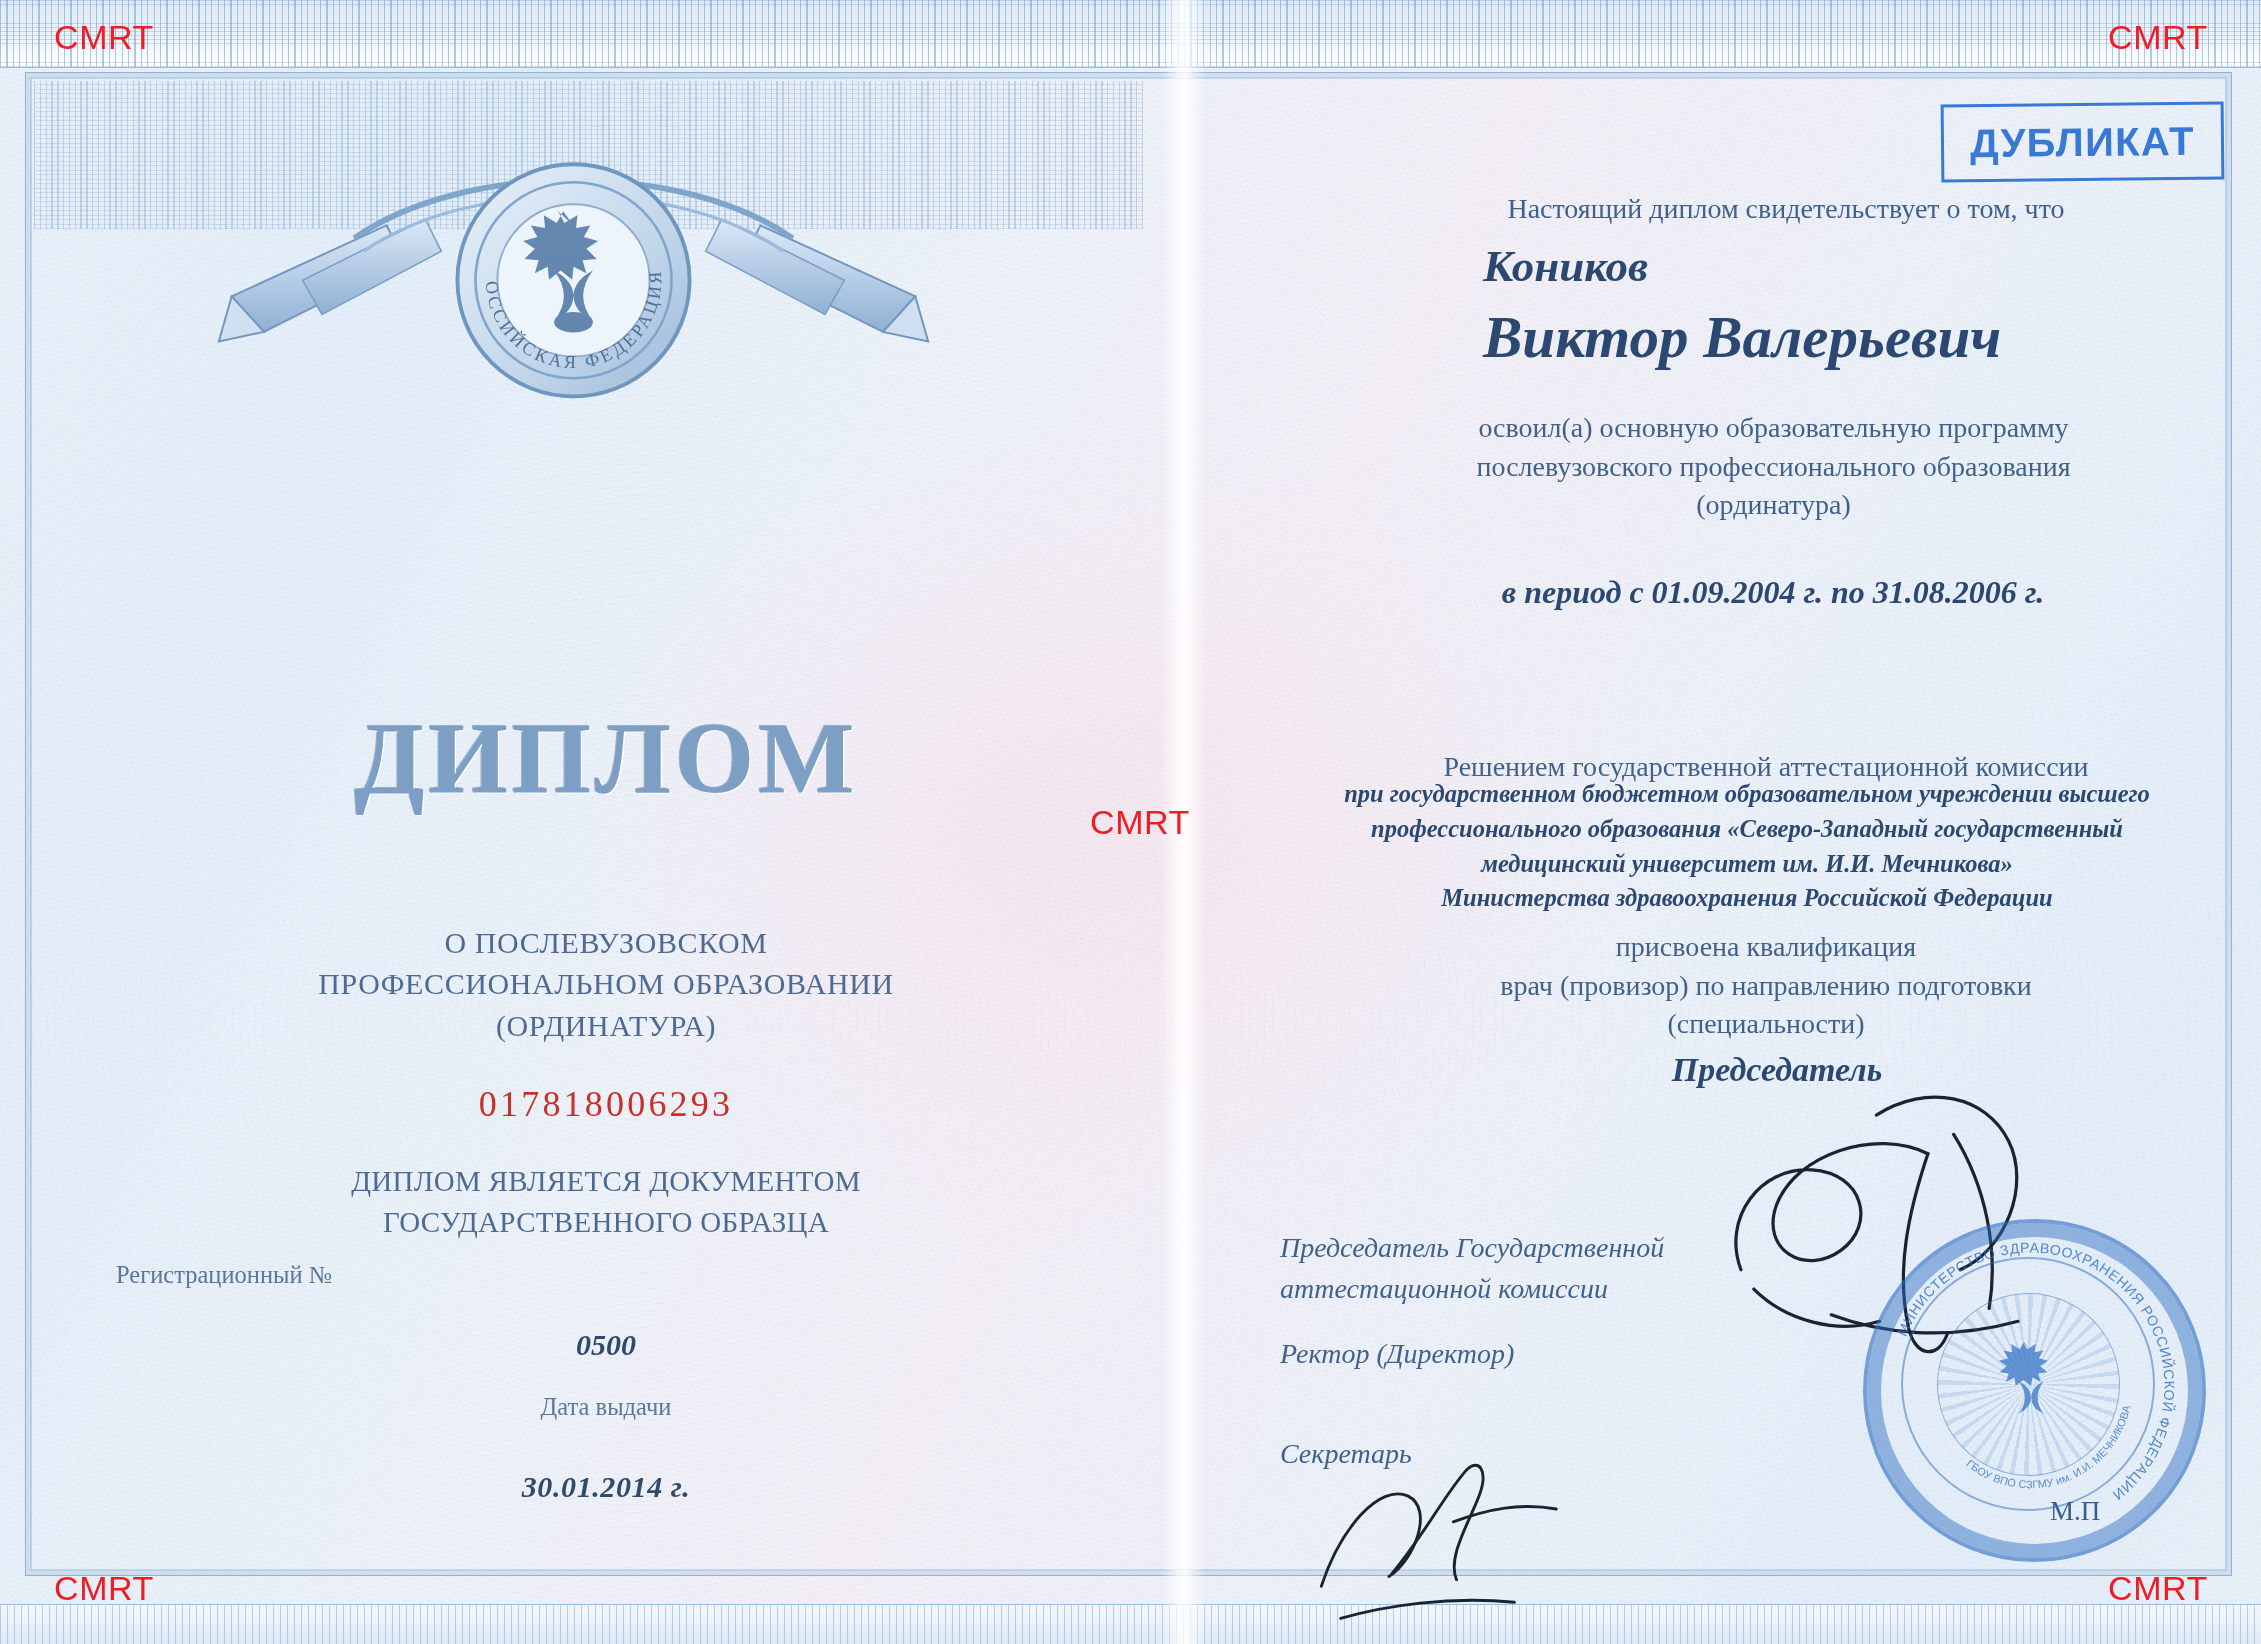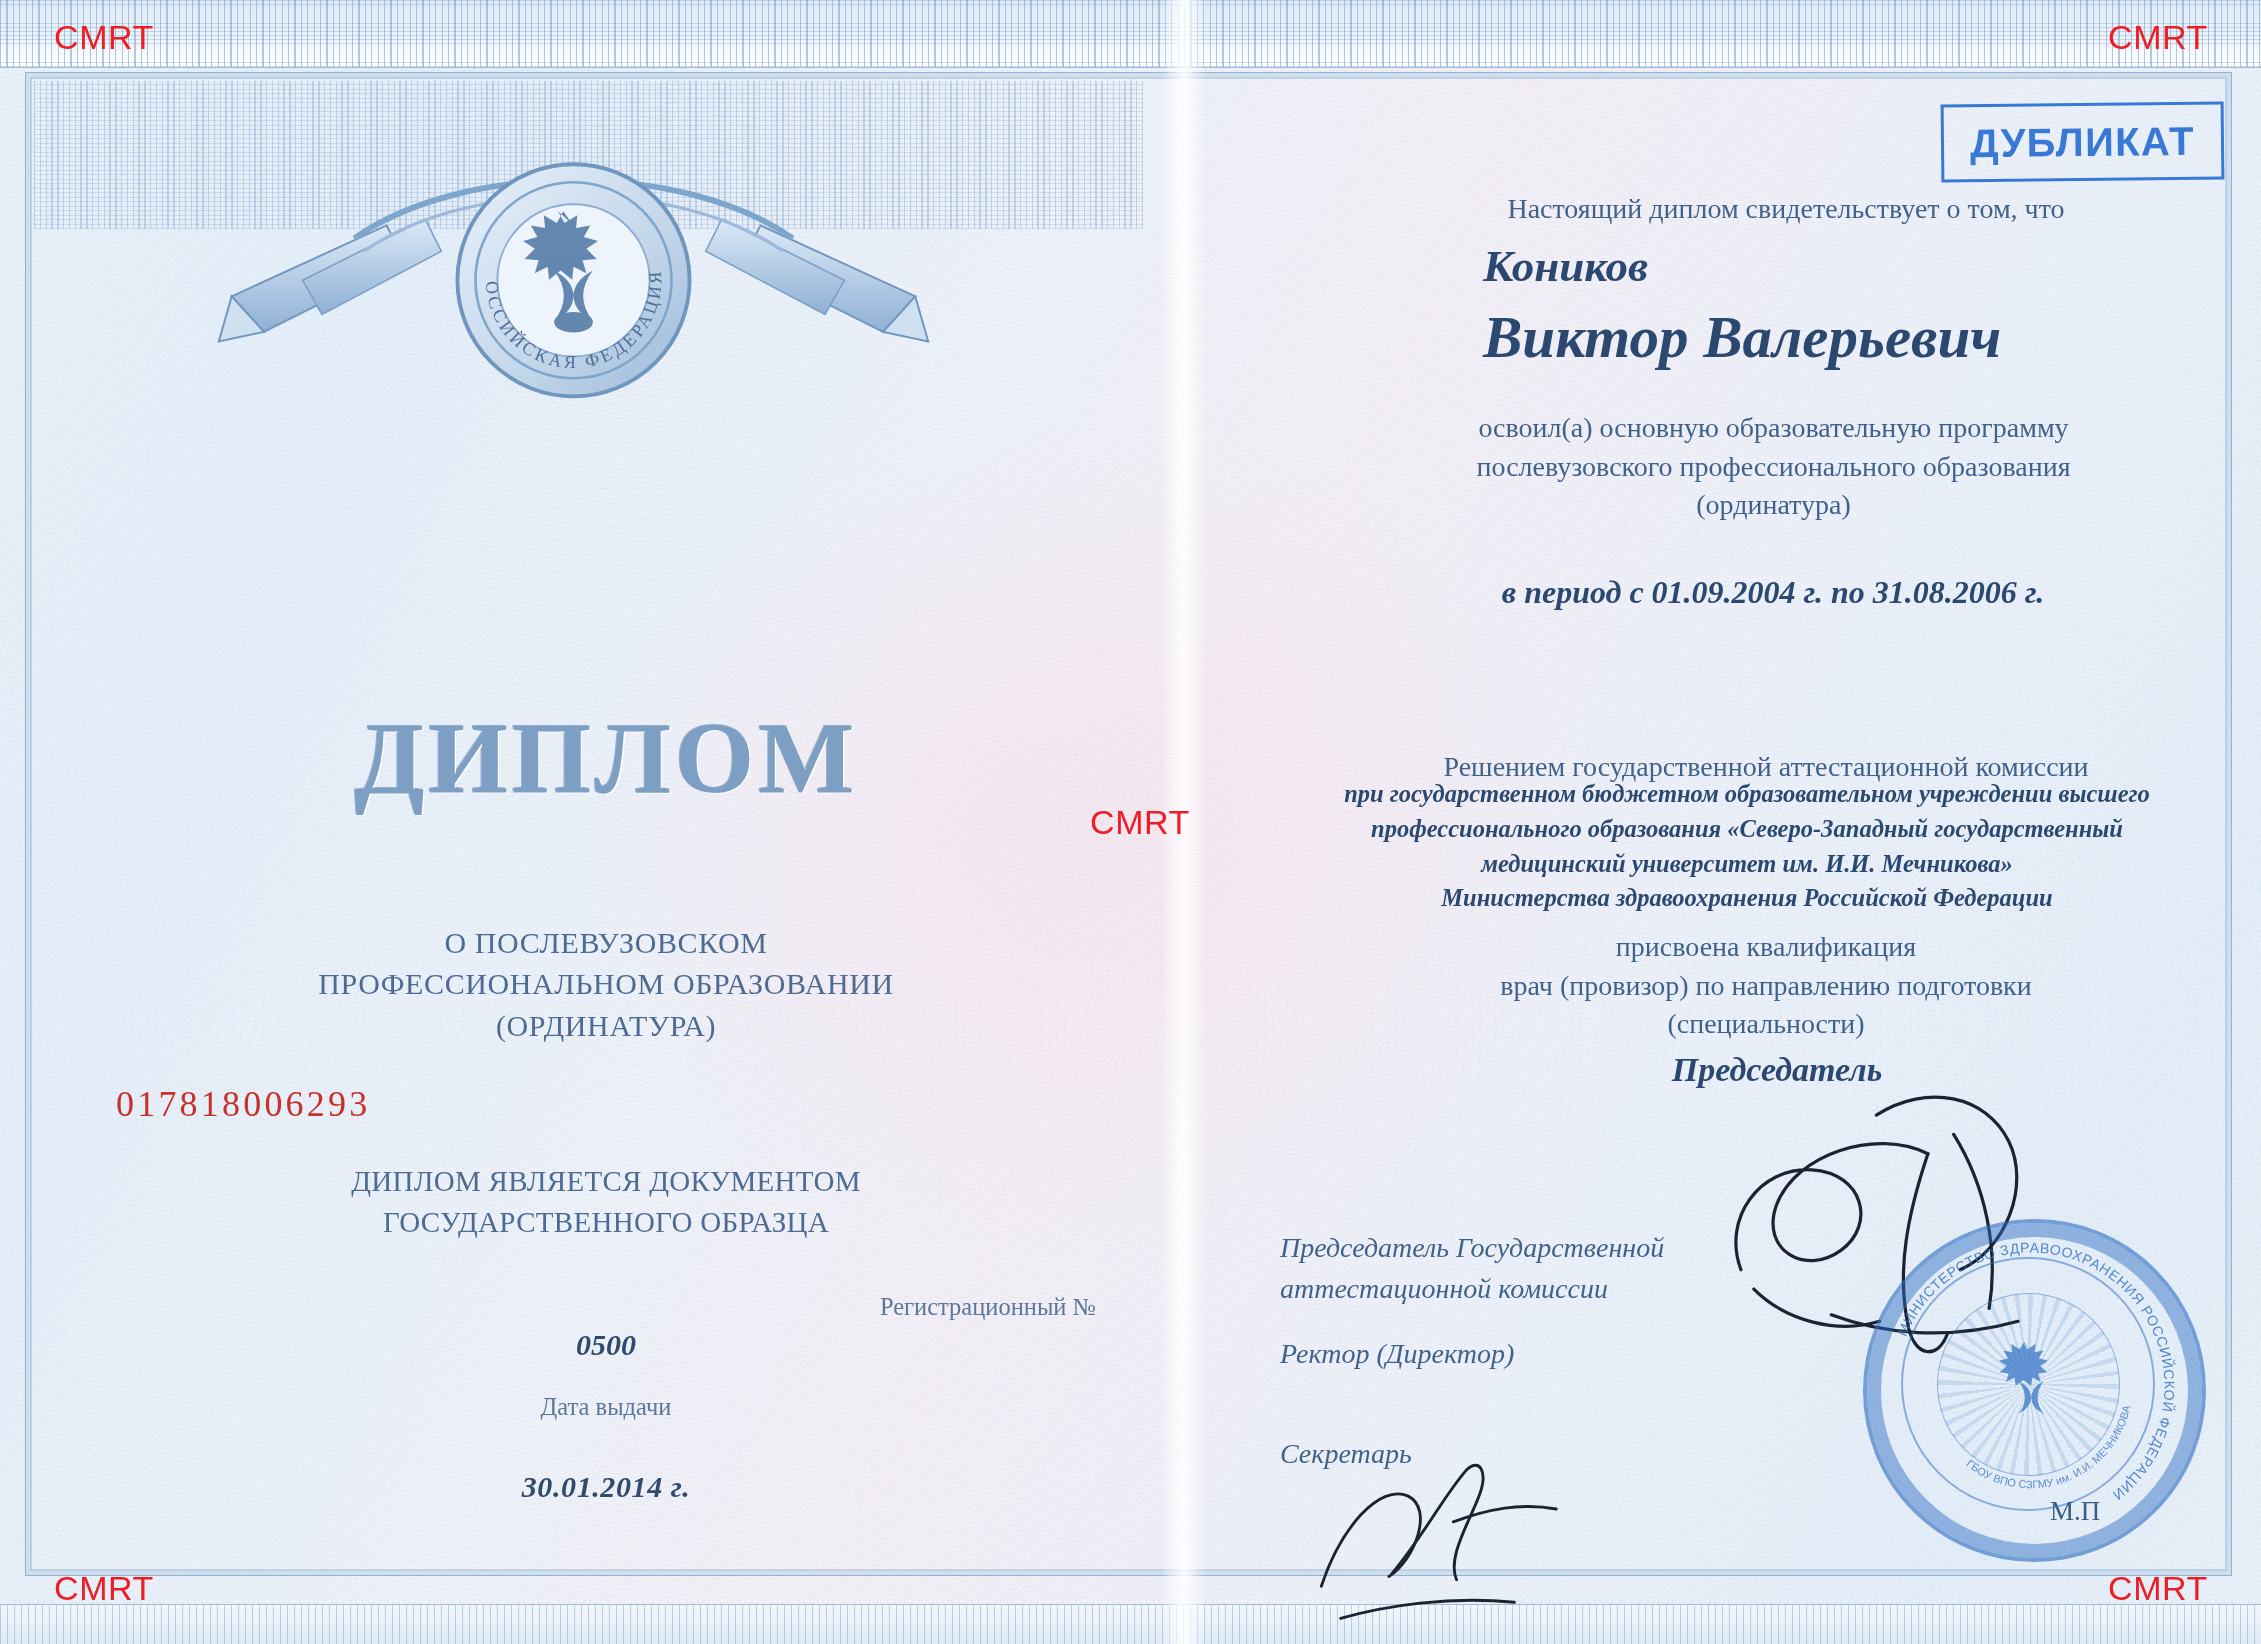--- a/index.html
+++ b/index.html
@@ -137,43 +137,44 @@
     color: #4d6b92;
     font-size: 30px;
     line-height: 1.38;
     letter-spacing: 0.6px;
   }
 
   .serial {
     position: absolute;
     left: 116px; top: 1083px;
     width: 980px;
+    text-align: center;
     color: #c8312a;
     font-size: 36px;
     letter-spacing: 3.2px;
     font-family: "Liberation Serif", serif;
   }
 
   .state-doc {
     position: absolute;
     left: 116px; top: 1141px;
     width: 980px;
     text-align: center;
     color: #4d6b92;
     font-size: 29px;
     line-height: 1.42;
     letter-spacing: 0.3px;
     margin-top: 20px;
   }
 
   .reg-label {
     position: absolute;
-    left: 116px; top: 1293px;
-    width: 980px;
-    text-align: right;
+    left: 116px; top: 1261px;
+    width: 980px;
+    text-align: left;
     color: #5a7798;
     font-size: 24.5px;
   }
   .reg-value {
     position: absolute;
     left: 116px; top: 1328px;
     width: 980px;
     text-align: center;
     color: #2f4a6d;
     font-size: 30px;

